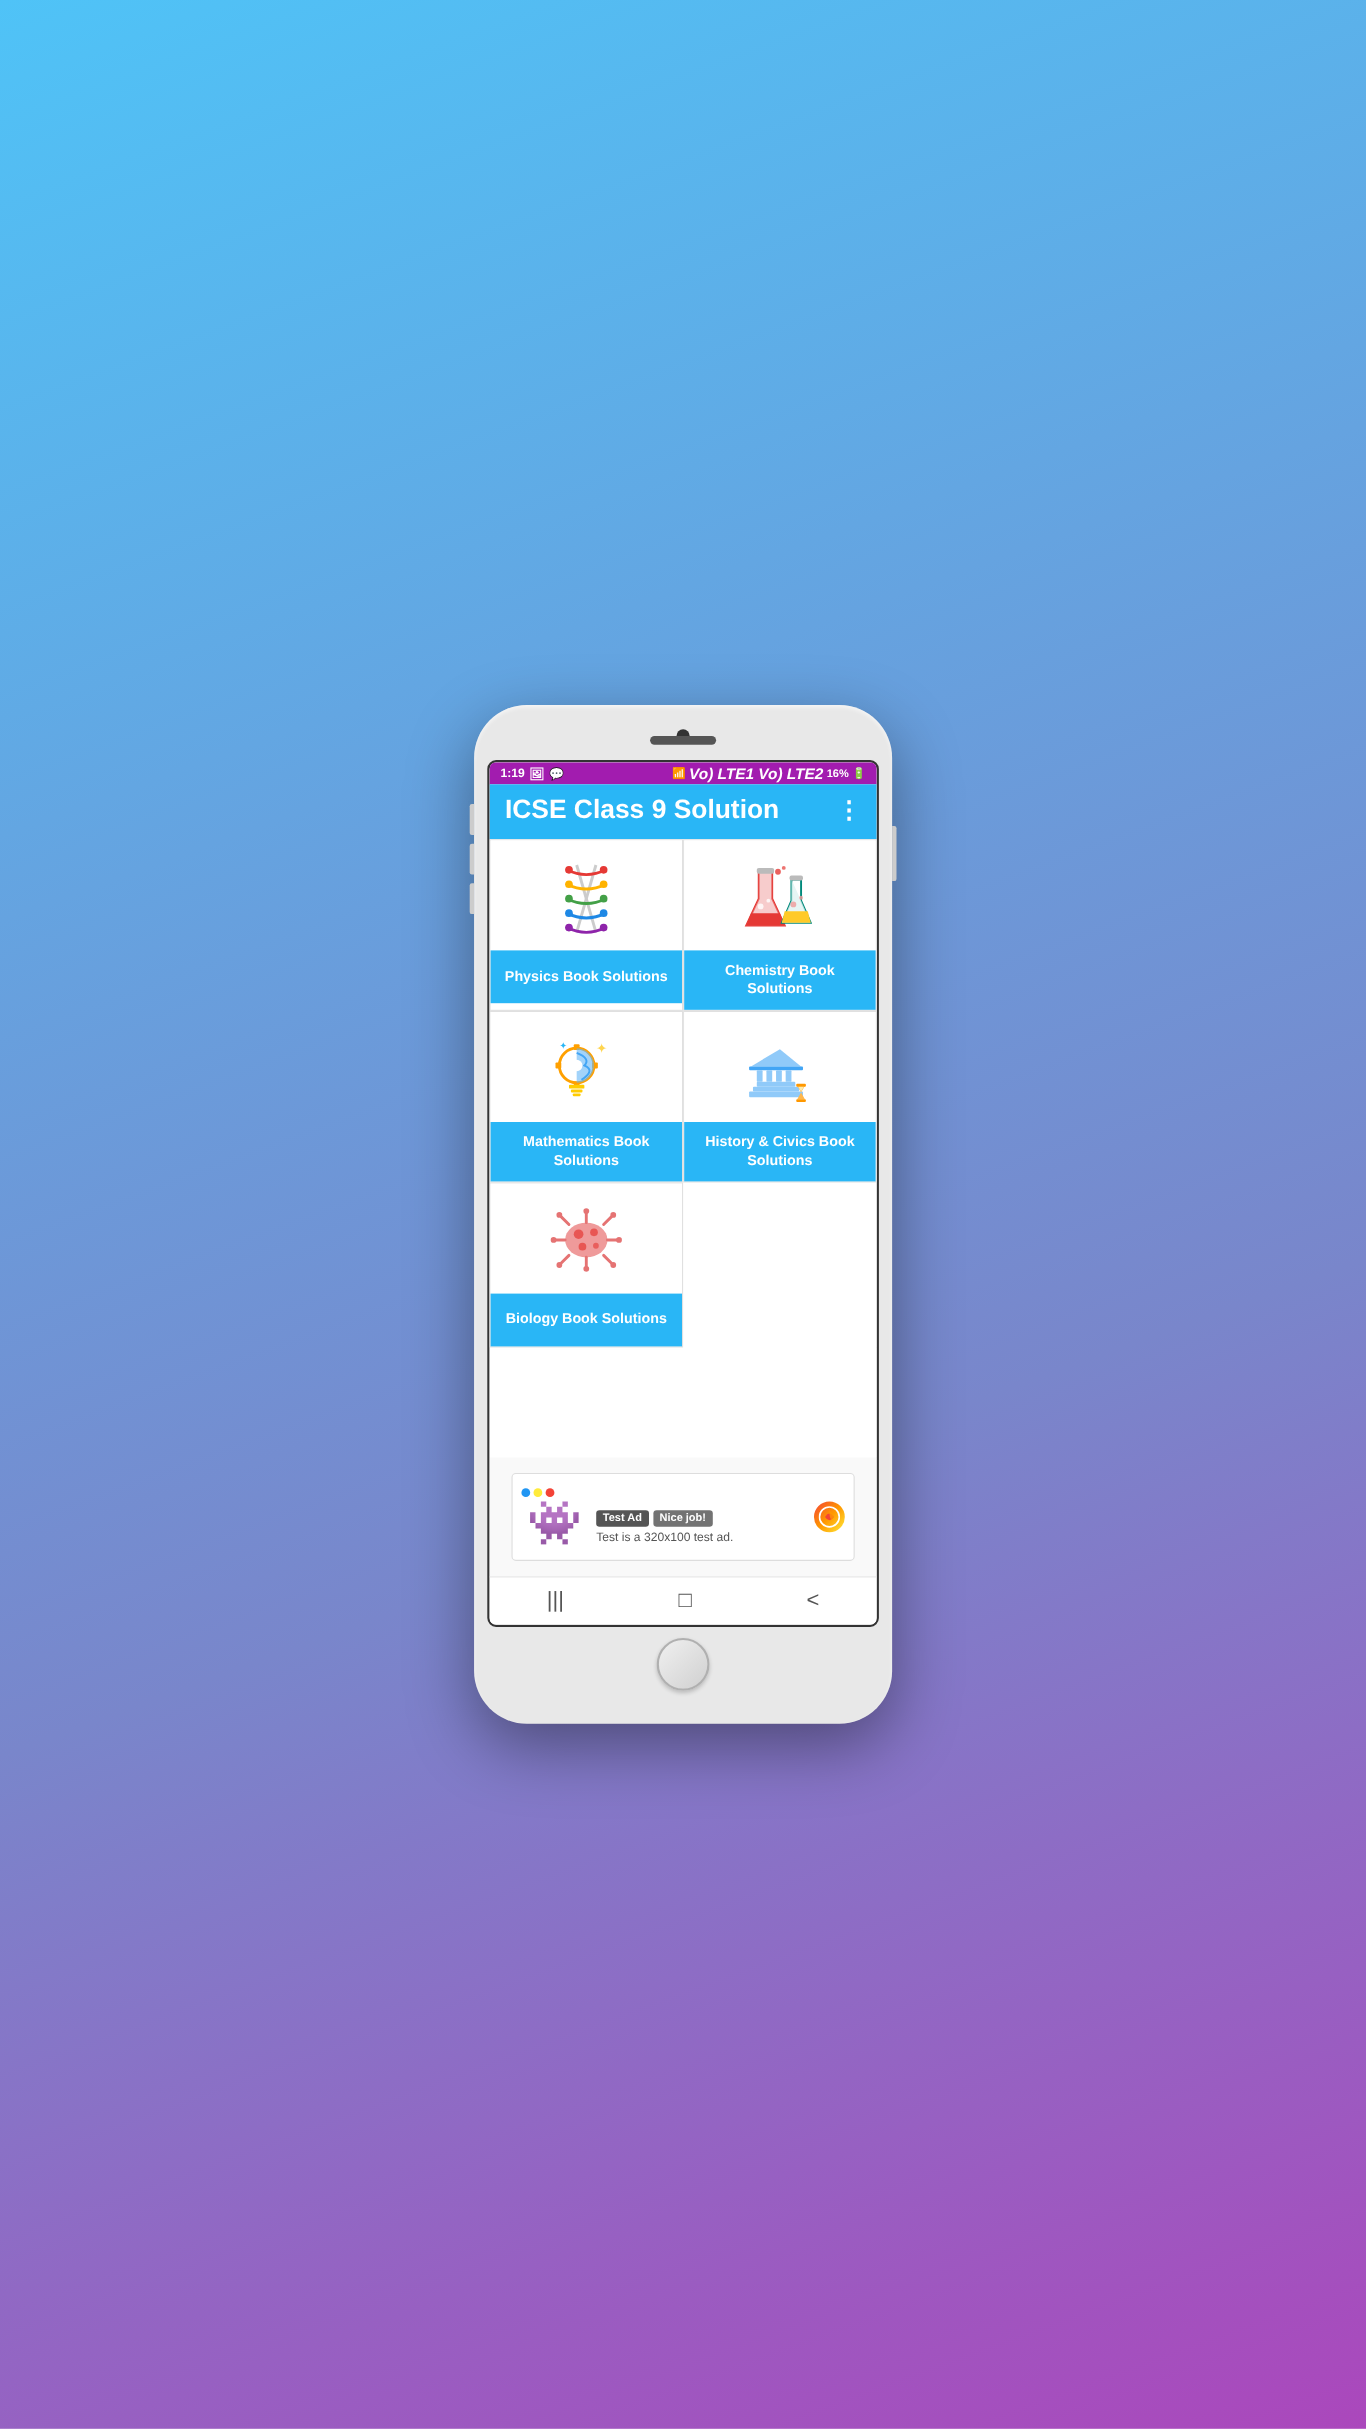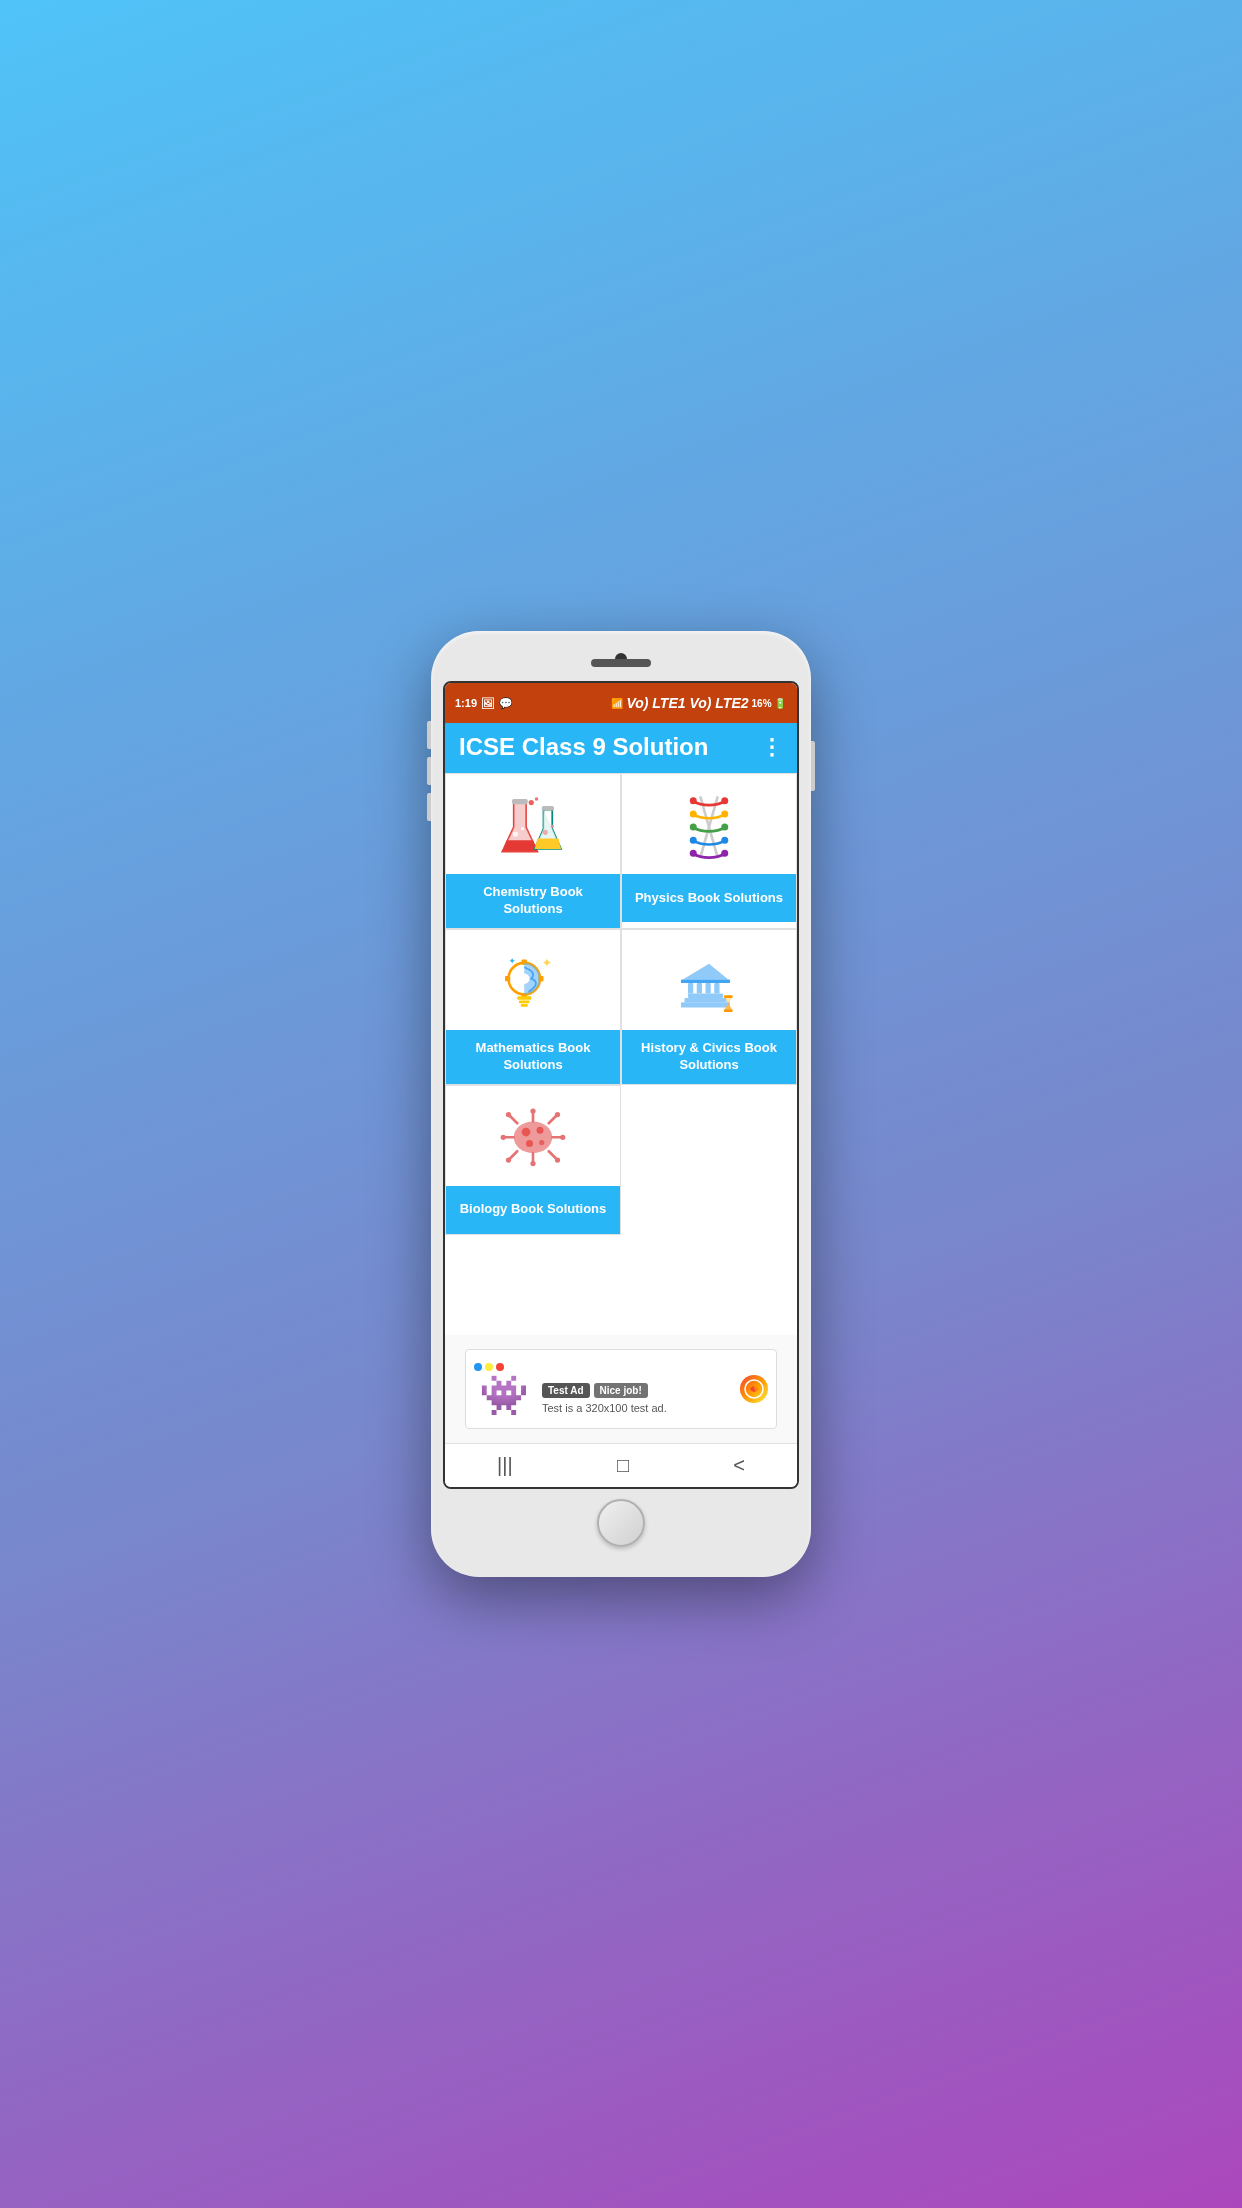--- a/index.html
+++ b/index.html
@@ -55,25 +55,25 @@
     }
 
     .phone-screen {
       background: #fff;
       border-radius: 8px;
       overflow: hidden;
       border: 2px solid #333;
     }
 
     .status-bar {
-      background: #c2410c;
+      background: #a21caf;
       display: flex;
       justify-content: space-between;
       align-items: center;
-      padding: 12px 10px;
+      padding: 2px 10px;
       color: white;
       font-size: 11px;
       font-weight: bold;
       gap: 40px;
     }
 
     .status-left { display: flex; align-items: center; gap: 4px; }
     .status-right { display: flex; align-items: center; gap: 3px; font-size: 10px; }
 
     .app-header {
@@ -313,51 +313,20 @@
       <span class="app-title">ICSE Class 9 Solution</span>
       <span class="menu-dots">⋮</span>
     </div>
 
     <div class="grid-container">
 
       <div class="grid-cell">
         <div class="cell-icon-area">
           <svg viewBox="0 0 80 80" width="70" height="70">
 
-            <polygon points="18,12 18,40 5,68 45,68 32,40 32,12" fill="none" stroke="#e53935" stroke-width="2"></polygon>
-            <polygon points="18,12 18,40 5,68 45,68 32,40 32,12" fill="#ef9a9a" opacity="0.5"></polygon>
-
-            <polygon points="10,55 40,55 45,68 5,68" fill="#e53935"></polygon>
-
-            <circle cx="20" cy="48" r="3" fill="white" opacity="0.8"></circle>
-            <circle cx="28" cy="42" r="2" fill="white" opacity="0.8"></circle>
-
-            <rect x="16" y="8" width="18" height="6" rx="2" fill="#bbb"></rect>
-
-            <polygon points="52,20 52,42 42,65 72,65 62,42 62,20" fill="none" stroke="#00897b" stroke-width="2"></polygon>
-            <polygon points="52,20 52,42 42,65 72,65 62,42 52,20" fill="#e0f2f1" opacity="0.8"></polygon>
-
-            <polygon points="45,53 69,53 72,65 42,65" fill="#ffca28"></polygon>
-
-            <circle cx="54" cy="46" r="3" fill="#ef9a9a" opacity="0.8"></circle>
-            <circle cx="62" cy="39" r="2" fill="#ef9a9a" opacity="0.8"></circle>
-
-            <rect x="50" y="16" width="14" height="5" rx="2" fill="#bbb"></rect>
-
-            <circle cx="38" cy="12" r="3" fill="#e53935" opacity="0.8"></circle>
-            <circle cx="44" cy="8" r="2" fill="#e53935" opacity="0.7"></circle>
-          </svg>
-        </div>
-        <div class="cell-label">Chemistry Book Solutions</div>
-      </div>
-
-      <div class="grid-cell">
-        <div class="cell-icon-area">
-          <svg viewBox="0 0 80 80" width="70" height="70">
-
             <line x1="30" y1="5" x2="50" y2="75" stroke="#ccc" stroke-width="3"></line>
             <line x1="50" y1="5" x2="30" y2="75" stroke="#ccc" stroke-width="3"></line>
 
             <path d="M20,10 Q40,20 60,10" stroke="#e53935" stroke-width="3" fill="none" stroke-linecap="round"></path>
             <path d="M20,25 Q40,35 60,25" stroke="#ffb300" stroke-width="3" fill="none" stroke-linecap="round"></path>
             <path d="M20,40 Q40,50 60,40" stroke="#43a047" stroke-width="3" fill="none" stroke-linecap="round"></path>
             <path d="M20,55 Q40,65 60,55" stroke="#1e88e5" stroke-width="3" fill="none" stroke-linecap="round"></path>
             <path d="M20,70 Q40,80 60,70" stroke="#8e24aa" stroke-width="3" fill="none" stroke-linecap="round"></path>
 
             <circle cx="22" cy="10" r="4" fill="#e53935"></circle>
@@ -367,20 +336,51 @@
             <circle cx="22" cy="70" r="4" fill="#8e24aa"></circle>
 
             <circle cx="58" cy="10" r="4" fill="#e53935"></circle>
             <circle cx="58" cy="25" r="4" fill="#ffb300"></circle>
             <circle cx="58" cy="40" r="4" fill="#43a047"></circle>
             <circle cx="58" cy="55" r="4" fill="#1e88e5"></circle>
             <circle cx="58" cy="70" r="4" fill="#8e24aa"></circle>
           </svg>
         </div>
         <div class="cell-label">Physics Book Solutions</div>
+      </div>
+
+      <div class="grid-cell">
+        <div class="cell-icon-area">
+          <svg viewBox="0 0 80 80" width="70" height="70">
+
+            <polygon points="18,12 18,40 5,68 45,68 32,40 32,12" fill="none" stroke="#e53935" stroke-width="2"></polygon>
+            <polygon points="18,12 18,40 5,68 45,68 32,40 32,12" fill="#ef9a9a" opacity="0.5"></polygon>
+
+            <polygon points="10,55 40,55 45,68 5,68" fill="#e53935"></polygon>
+
+            <circle cx="20" cy="48" r="3" fill="white" opacity="0.8"></circle>
+            <circle cx="28" cy="42" r="2" fill="white" opacity="0.8"></circle>
+
+            <rect x="16" y="8" width="18" height="6" rx="2" fill="#bbb"></rect>
+
+            <polygon points="52,20 52,42 42,65 72,65 62,42 62,20" fill="none" stroke="#00897b" stroke-width="2"></polygon>
+            <polygon points="52,20 52,42 42,65 72,65 62,42 52,20" fill="#e0f2f1" opacity="0.8"></polygon>
+
+            <polygon points="45,53 69,53 72,65 42,65" fill="#ffca28"></polygon>
+
+            <circle cx="54" cy="46" r="3" fill="#ef9a9a" opacity="0.8"></circle>
+            <circle cx="62" cy="39" r="2" fill="#ef9a9a" opacity="0.8"></circle>
+
+            <rect x="50" y="16" width="14" height="5" rx="2" fill="#bbb"></rect>
+
+            <circle cx="38" cy="12" r="3" fill="#e53935" opacity="0.8"></circle>
+            <circle cx="44" cy="8" r="2" fill="#e53935" opacity="0.7"></circle>
+          </svg>
+        </div>
+        <div class="cell-label">Chemistry Book Solutions</div>
       </div>
 
       <div class="grid-cell">
         <div class="cell-icon-area">
           <svg viewBox="0 0 80 80" width="70" height="70">
 
             <circle cx="30" cy="35" r="18" fill="none" stroke="#ffa000" stroke-width="3"></circle>
 
             <rect x="27" y="13" width="6" height="6" rx="1" fill="#ffa000"></rect>
             <rect x="27" y="52" width="6" height="6" rx="1" fill="#ffa000"></rect>

